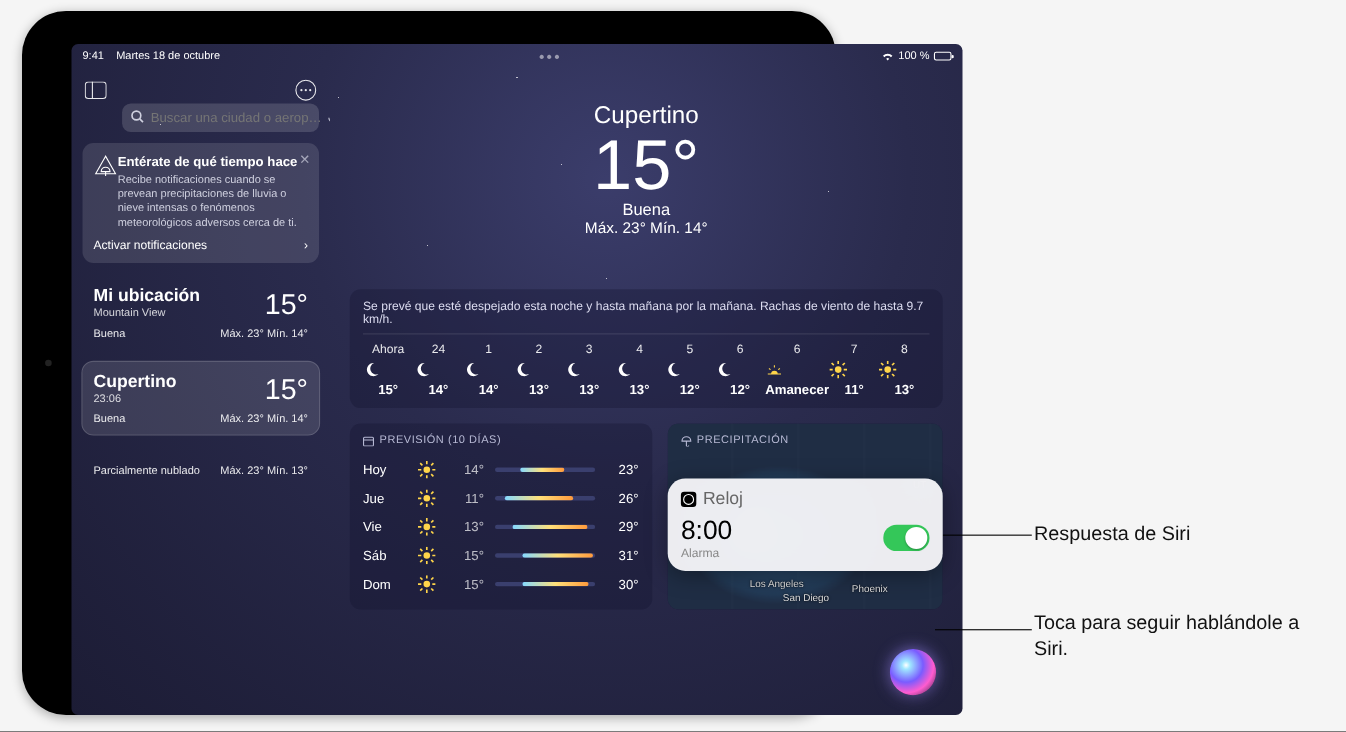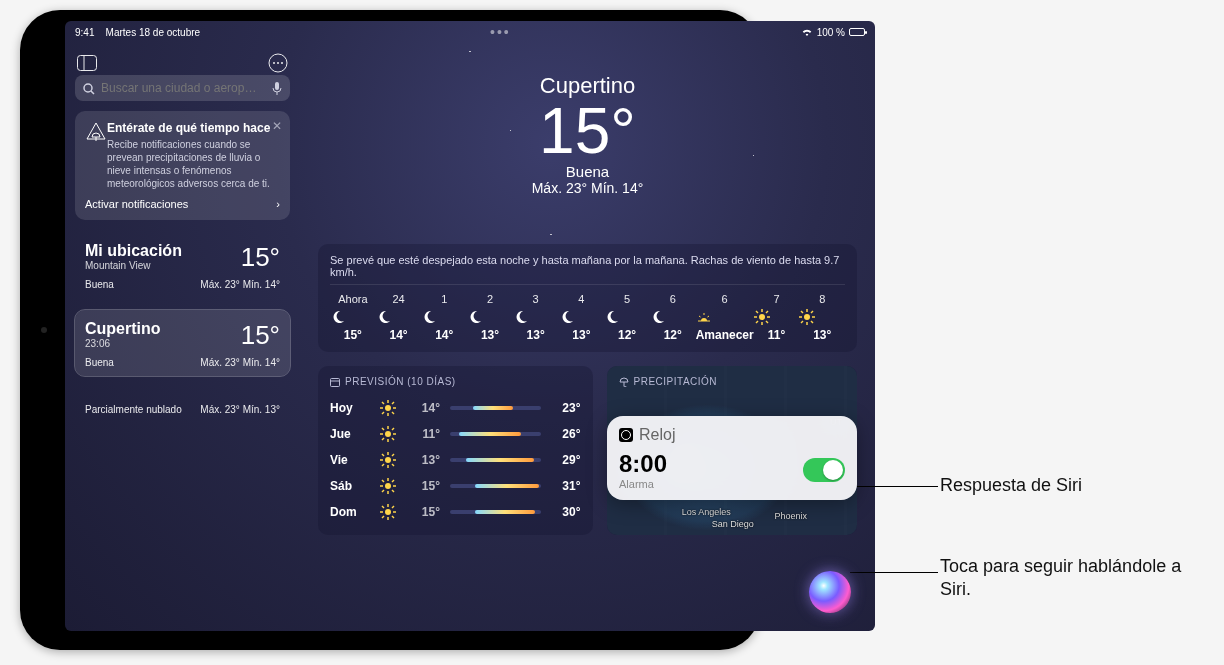--- a/index.html
+++ b/index.html
@@ -1,21 +1,21 @@
 <!DOCTYPE html>
 <html><head>
 <meta charset="utf-8">
 <style>
   * { box-sizing: border-box; margin: 0; padding: 0; font-family: -apple-system, BlinkMacSystemFont, "Helvetica Neue", sans-serif; }
   body { background: #f5f5f5; width: 1224px; height: 665px; position: relative; }
 
   .ipad {
     position: absolute; left: 20px; top: 10px;
     width: 740px; height: 640px;
-    background: #000; border-radius: 40px; padding: 11px 45px;
+    background: #000; border-radius: 40px; padding: 30px 45px;
     box-shadow: 0 2px 10px rgba(0,0,0,0.3);
   }
   .home-button {
     position: absolute; right: 17px; top: 50%; transform: translateY(-50%);
     width: 28px; height: 28px; border: 2px solid #555; border-radius: 50%;
   }
   .camera {
     position: absolute; left: 21px; top: 50%; transform: translateY(-50%);
     width: 6px; height: 6px; background: #222; border-radius: 50%;
   }
@@ -52,21 +52,21 @@
 
   .app { display:flex; height: calc(100% - 18px); position:relative; z-index:1;}
 
   
   .sidebar { width: 235px; padding: 8px 10px; overflow:hidden; }
   .sidebar-top { display:flex; justify-content:space-between; }
   .icon-btn { width:24px; height:24px; display:flex; align-items:center; justify-content:center; opacity:0.9;}
   .sidebar h1 { font-size:26px; font-weight:700; margin:4px 0 8px; }
   .search {
     background: rgba(255,255,255,0.15); border-radius:8px; padding:6px 8px;
-    display:flex; align-items:flex-end; gap:6px; font-size:12px; color:#cfd0df;
+    display:flex; align-items:flex-start; gap:6px; font-size:12px; color:#cfd0df;margin-left:36px;
   }
   .search input { background:none; border:none; color:#cfd0df; flex:1; font-size:12px; outline:none;}
   .notice {
     background: rgba(255,255,255,0.12); border-radius:10px; padding:10px; margin-top:10px;
     font-size:10px; color:#cfd0df; position:relative;
   }
   .notice .row1{ display:flex; gap:0; align-items:flex-start;}
   .notice .close{ position:absolute; right:8px; top:8px; opacity:0.7; font-size:12px;}
   .notice .title{ font-weight:700; color:#fff; font-size:12px; }
   .notice .activate{ display:flex; justify-content:space-between; align-items:center; margin-top:8px; font-size:11px; color:#fff;}
@@ -94,21 +94,21 @@
   .hourly-box .summary{ font-size:11px; color:#dcdcf0; border-bottom:1px solid rgba(255,255,255,0.1); padding-bottom:6px;}
   .hourly{ display:flex; gap:0; margin-top:8px;}
   .hour{ flex:1; text-align:center; font-size:11px;}
   .hour .h{ opacity:0.9; margin-bottom:4px;}
   .hour .ic{ font-size:14px; margin:3px 0;}
   .hour .t{ font-size:12px; font-weight:600;}
 
   .panels{ display:flex; gap:14px; margin-top:14px; }
   .panel{ flex:1; background: rgba(20,20,50,0.35); border-radius:10px; padding:10px 12px; min-height:160px; position:relative; overflow:hidden;}
   .panel .phead{ font-size:10px; letter-spacing:0.5px; color:#b7b9d4; text-transform:uppercase; display:flex; align-items:center; gap:5px; margin-bottom:8px;}
-  .daily-row{ display:flex; align-items:center; gap:10px; font-size:12px; padding:5px 0;font-weight:bold;}
+  .daily-row{ display:flex; align-items:center; gap:10px; font-size:12px; padding:5px 0;}
   .daily-row .d{ width:40px;}
   .daily-row .di{ width:20px; text-align:center;}
   .daily-row .lo{ width:30px; text-align:right; opacity:0.7;}
   .daily-row .hi{ width:30px; text-align:right;}
   .bar{ flex:1; height:4px; border-radius:3px; background:#3a3f6e; position:relative; overflow:hidden;}
   .bar .fill{ position:absolute; top:0; bottom:0; border-radius:3px; background:linear-gradient(90deg,#85d9ff,#ffe07a,#ff9a3c);}
 
   .precip-map{ position:absolute; inset:0; background:
      radial-gradient(120px 90px at 40% 60%, #2b4c6e 0%, #223a56 60%, transparent 70%),
      #1f2d44; }
@@ -125,21 +125,21 @@
     position:absolute; right:18px; top:395px; width:250px;
     background: rgba(245,245,248,0.96); color:#000; border-radius:16px;
     padding:10px 12px; backdrop-filter: blur(10px);
     box-shadow: 0 4px 20px rgba(0,0,0,0.35);
     z-index:5;
   }
   .siri-card .sh{ display:flex; align-items:center; gap:6px; font-size:16px; color:#666; margin-bottom:6px;text-align:right;}
   .siri-card .sh .appicon{ width:14px;height:14px;background:#000;border-radius:3px;display:flex;align-items:center;justify-content:center;}
   .siri-card .sh .appicon::before{content:"";width:8px;height:8px;border:1px solid #fff;border-radius:50%;}
   .siri-card .srow{ display:flex; justify-content:space-between; align-items:center;}
-  .siri-card .time{ font-size:24px; font-weight:700;}
+  .siri-card .time{ font-size:24px; font-weight:400;}
   .siri-card .sub2{ font-size:11px; color:#888;}
   .toggle{ width:42px; height:24px; background:#34c759; border-radius:12px; position:relative;}
   .toggle::after{ content:""; position:absolute; right:2px; top:2px; width:20px; height:20px; background:#fff; border-radius:50%; box-shadow:0 1px 2px rgba(0,0,0,0.3);}
 
   .siri-orb{
     position:absolute; right:24px; bottom:18px; width:42px; height:42px; border-radius:50%;
     background: radial-gradient(circle at 35% 35%, #fff 0%, #9fe6ff 10%, #7a5cff 40%, #ff5ccf 65%, #1c1c35 100%);
     box-shadow: 0 0 14px rgba(160,140,255,0.7), 0 2px 8px rgba(0,0,0,0.5);
     z-index:6;
   }

